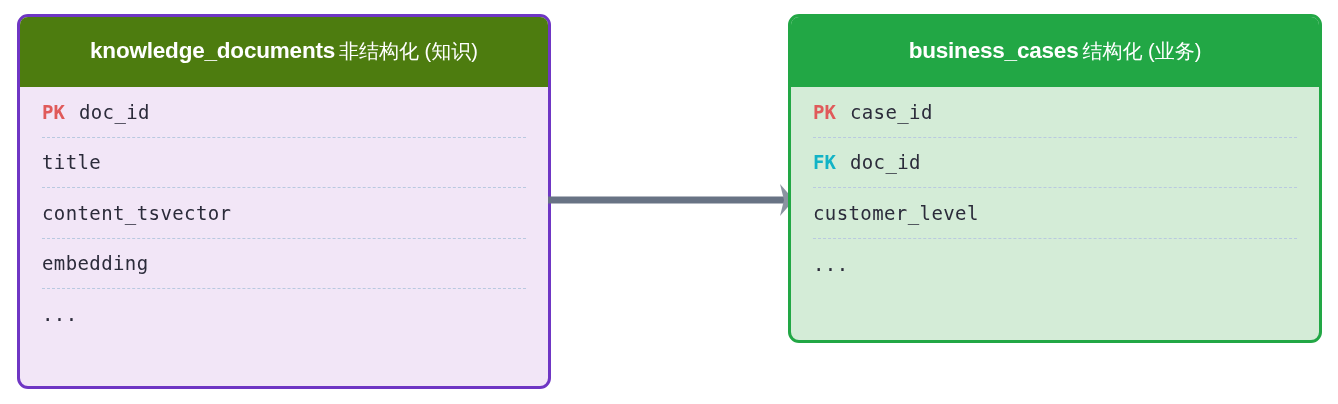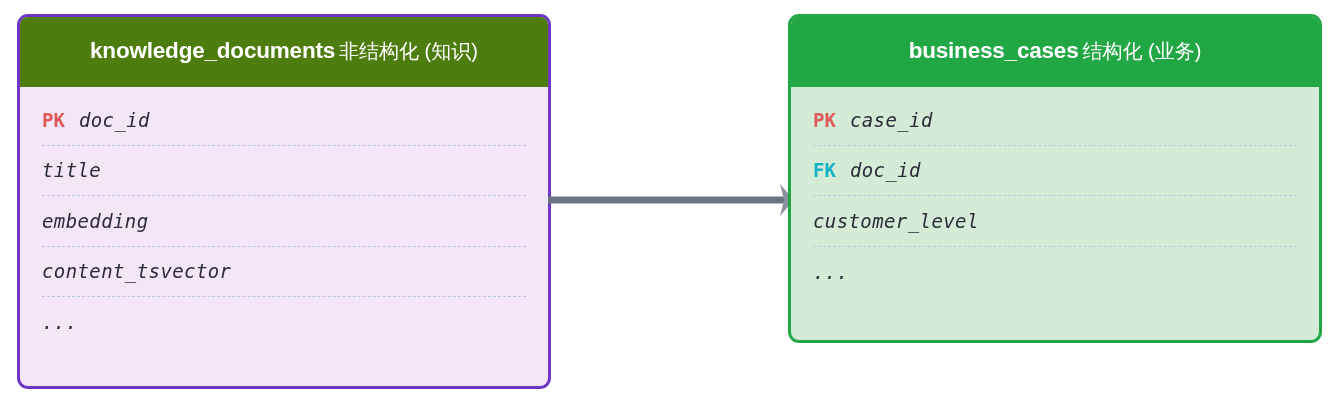--- a/index.html
+++ b/index.html
@@ -67,21 +67,21 @@
     font-family: "Liberation Sans", sans-serif;
     letter-spacing: -0.2px;
   }
   .title-note {
     font-weight: normal;
     font-size: 20px;
     margin-left: 4px;
   }
 
   .entity-body {
-    padding: 8px 22px;
+    padding: 0 22px;
     box-sizing: border-box;
   }
 
   .field-row {
     height: 50.5px;
     display: flex;
     align-items: center;
     border-bottom: 1px dashed #b9c9e0;
     box-sizing: border-box;
     font-family: "DejaVu Sans Mono", monospace;
@@ -98,21 +98,20 @@
     margin-right: 14px;
     font-family: "DejaVu Sans Mono", monospace;
     font-size: 19px;
   }
   .key-pk { color: #e05a5a; }
   .key-fk { color: #12b3c6; }
 
   .field-name {
     font-family: "DejaVu Sans Mono", monospace;
     letter-spacing: 0.4px;
-    font-style: italic;
   }
 
   
   .relation {
     position: absolute;
     left: 548px;
     top: 178px;
     width: 248px;
     height: 44px;
   }
@@ -133,24 +132,24 @@
     </div>
     <div class="entity-body">
       <div class="field-row">
         <span class="key-tag key-pk">PK</span>
         <span class="field-name">doc_id</span>
       </div>
       <div class="field-row">
         <span class="field-name">title</span>
       </div>
       <div class="field-row">
-        <span class="field-name">embedding</span>
+        <span class="field-name">content_tsvector</span>
       </div>
       <div class="field-row">
-        <span class="field-name">content_tsvector</span>
+        <span class="field-name">embedding</span>
       </div>
       <div class="field-row">
         <span class="field-name">...</span>
       </div>
     </div>
   </div>
 
   <div class="relation">
     <svg width="248" height="44" viewBox="0 0 248 44" xmlns="http://www.w3.org/2000/svg">
       <line x1="0" y1="22" x2="240" y2="22" stroke="#687384" stroke-width="7"></line>

